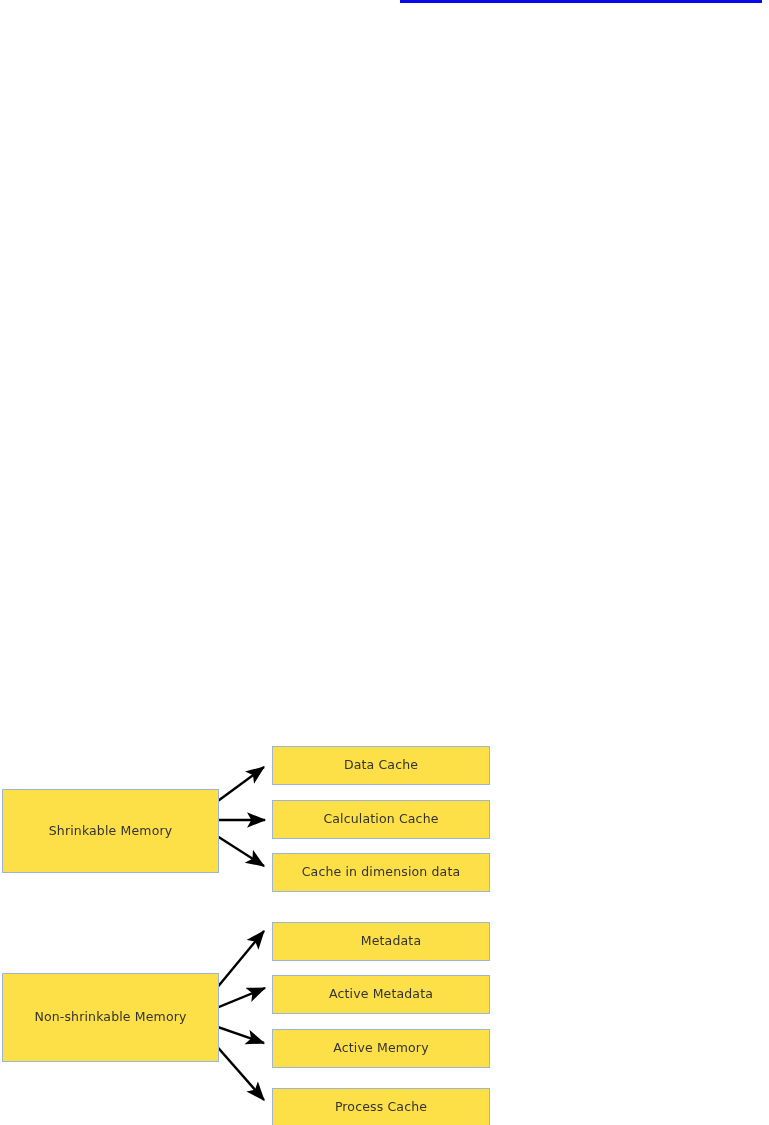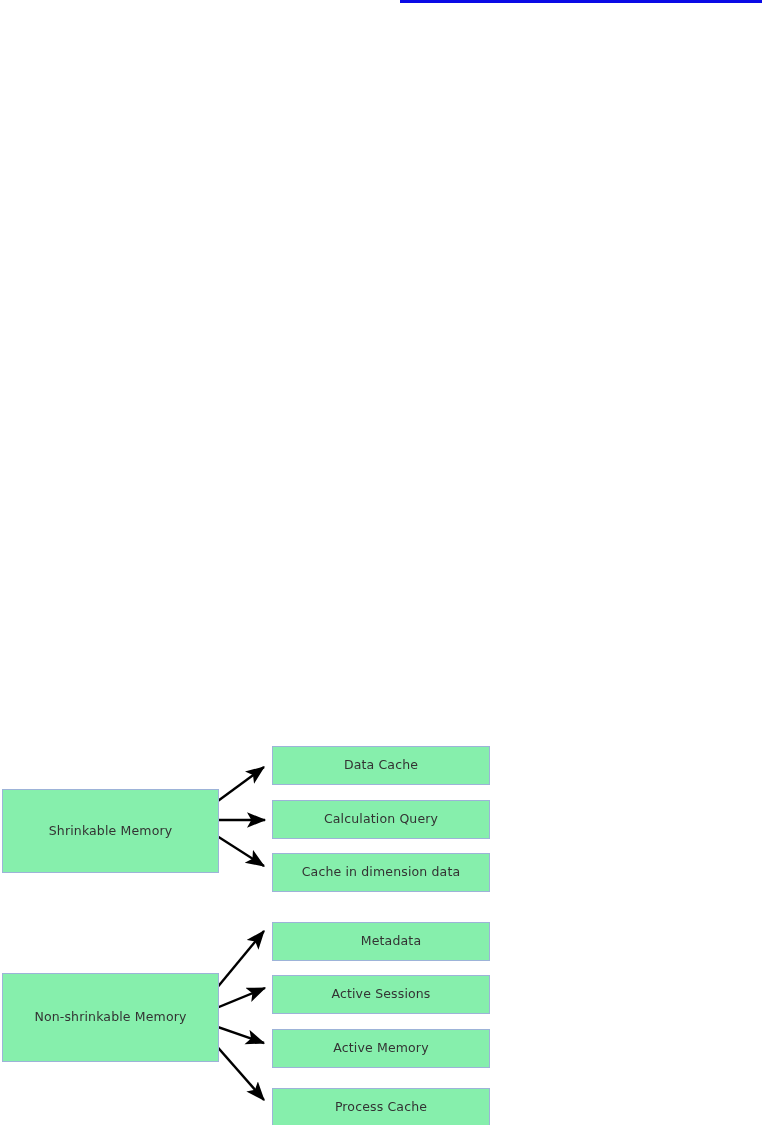--- a/index.html
+++ b/index.html
@@ -41,21 +41,21 @@
     left: 0;
     top: 0;
     width: 769px;
     height: 100%;
     overflow: visible;
   }
 
   .node {
     position: absolute;
     box-sizing: border-box;
-    background: #86efac;
+    background: #fde047;
     border: 1px solid #9db3d8;
     color: #333333;
     display: flex;
     align-items: center;
     justify-content: center;
     text-align: center;
     font-size: 12.5px;
     line-height: 1.35;
     letter-spacing: 0.15px;
     padding: 2px 6px;
@@ -93,21 +93,21 @@
 
   <div class="node source" style="top:49px; height:84px;">
     <span>Shrinkable Memory</span>
   </div>
 
   <div class="node leaf" style="top:6px;">
     <span>Data Cache</span>
   </div>
 
   <div class="node leaf" style="top:60px;">
-    <span>Calculation Query</span>
+    <span>Calculation Cache</span>
   </div>
 
   <div class="node leaf" style="top:113px;">
     <span>Cache in dimension data</span>
   </div>
 </div>
 
 <div class="diagram" id="group-nonshrinkable">
 
   <svg class="svg-layer" viewBox="0 0 769 210">
@@ -125,21 +125,21 @@
 
   <div class="node source" style="top:58px; height:89px;">
     <span>Non-shrinkable Memory</span>
   </div>
 
   <div class="node leaf" style="top:7px;padding-left:26px;">
     <span>Metadata</span>
   </div>
 
   <div class="node leaf" style="top:60px;">
-    <span>Active Sessions</span>
+    <span>Active Metadata</span>
   </div>
 
   <div class="node leaf" style="top:114px;">
     <span>Active Memory</span>
   </div>
 
   <div class="node leaf" style="top:173px;">
     <span>Process Cache</span>
   </div>
 </div>

